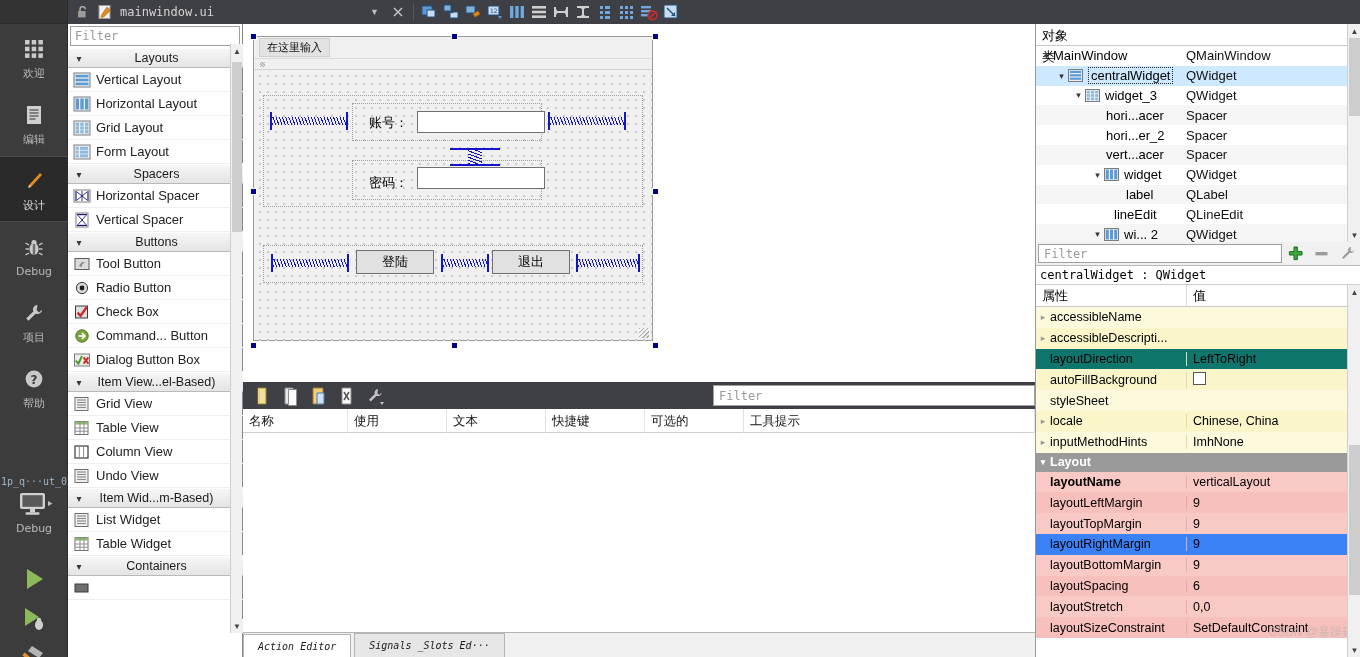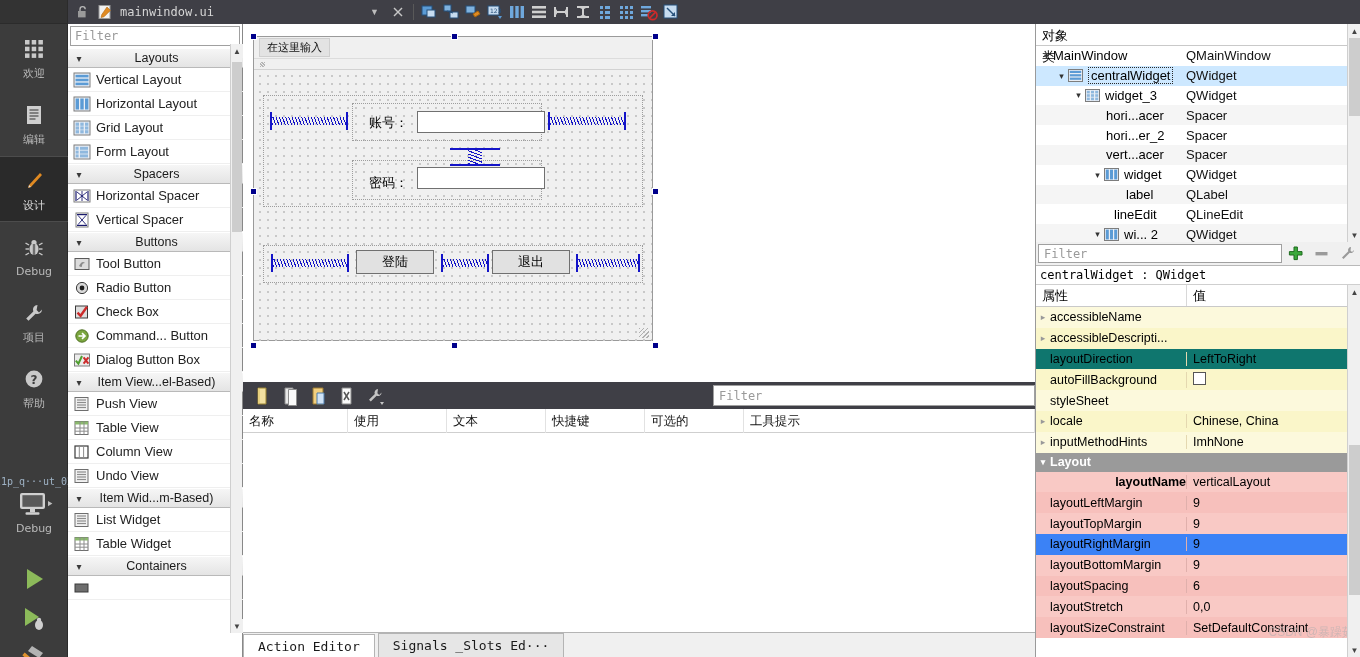--- a/index.html
+++ b/index.html
@@ -114,23 +114,23 @@
   .ae-tb-ico { width:28px; height:24px; display:flex; align-items:center; justify-content:center;
     cursor:pointer; }
   .ae-filter { position:absolute; right:0; top:3px; width:322px; height:21px;
     background:#fff; border:1px solid #a0a0a0; display:flex; align-items:center;
     padding-left:5px; color:#9a9a9a; font-size:12px; font-family:"DejaVu Sans Mono", monospace; }
   .ae-head { height:24px; background:#fff; border-bottom:1px solid #cfcfcf; display:flex; }
   .ae-col { font-size:12.5px; color:#111; padding:4px 0 0 6px;
     border-right:1px solid #e2e2e2; height:24px; }
   .tabbar { position:absolute; left:243px; top:632px; width:792px; height:25px;
     background:#f0f0f0; border-top:1px solid #b4b4b4; display:flex; align-items:flex-end; }
-  .tab { height:24px; padding:0 14px; display:flex; align-items:center; font-size:13px;
+  .tab { height:24px; padding:0 14px; display:flex; align-items:center; font-size:10px;
     font-family:"DejaVu Sans Mono", monospace; color:#1a1a1a; cursor:pointer;
-    border:1px solid #b4b4b4; border-bottom:none; }
+    border:1px solid #b4b4b4; border-bottom:none;font-style:italic; }
   .tab.active { background:#fff; border-bottom:1px solid #fff; position:relative; top:1px; }
   .tab.idle { background:#e6e6e6; margin-left:3px; }
 
   
   .objpanel { position:absolute; left:1035px; top:24px; width:325px; height:218px;
     background:#fff; border-left:1px solid #9a9a9a; }
   .oi-head { height:22px; display:flex; border-bottom:1px solid #c9c9c9; background:#fff;flex-direction:column; }
   .oi-h1 { width:150px; font-size:13px; padding:3px 0 0 6px; }
   .oi-h2 { flex:1; font-size:13px; padding:3px 0 0 6px; }
   .oi-row { height:19.8px; display:flex; align-items:center; font-size:13px; cursor:pointer; }
@@ -622,21 +622,21 @@
           <svg width="18" height="16" viewBox="0 0 18 16">
               <rect x="2" y="1.5" width="13" height="13" fill="#f2f2f2" stroke="#6e6e6e"></rect>
           <g stroke="#8d8d8d" stroke-width="1.2">
                 <line x1="4" y1="4" x2="13" y2="4"></line>
                 <line x1="4" y1="6.5" x2="13" y2="6.5"></line>
           <line x1="4" y1="9" x2="13" y2="9"></line>
                 <line x1="4" y1="11.5" x2="13" y2="11.5"></line>
               </g>
             </svg>
         </span>
-        <span class="wb-txt">Push View</span>
+        <span class="wb-txt">Grid View</span>
       </div>
       <div class="wb-item">
         <span class="wb-ico">
           <svg width="18" height="16" viewBox="0 0 18 16">
               <rect x="2" y="1.5" width="13" height="13" fill="#fff" stroke="#6e6e6e"></rect>
           <rect x="2" y="1.5" width="13" height="3" fill="#8bb96e"></rect>
           <g stroke="#8d8d8d">
                 <line x1="2" y1="8" x2="15" y2="8"></line>
                 <line x1="2" y1="11.2" x2="15" y2="11.2"></line>
                 <line x1="7" y1="1.5" x2="7" y2="14.5"></line>
@@ -1049,21 +1049,21 @@
         </div>
       <div class="pe-v">ImhNone</div>
     </div>
 
     <div class="pe-group">
       <span class="chev">▾</span>
       <span>Layout</span>
     </div>
 
     <div class="pe-row" style="background:#f9c9c5">
-      <div class="pe-k" style="font-weight:bold;justify-content:flex-end;">
+      <div class="pe-k" style="padding-left:14px; font-weight:bold;">
         <span>layoutName</span>
         </div>
       <div class="pe-v" style="border-left-color:#e0b0ac">verticalLayout</div>
     </div>
     <div class="pe-row" style="background:#f7c0bc">
       <div class="pe-k" style="padding-left:14px">
         <span>layoutLeftMargin</span>
         </div>
       <div class="pe-v" style="border-left-color:#e0b0ac">9</div>
     </div>

